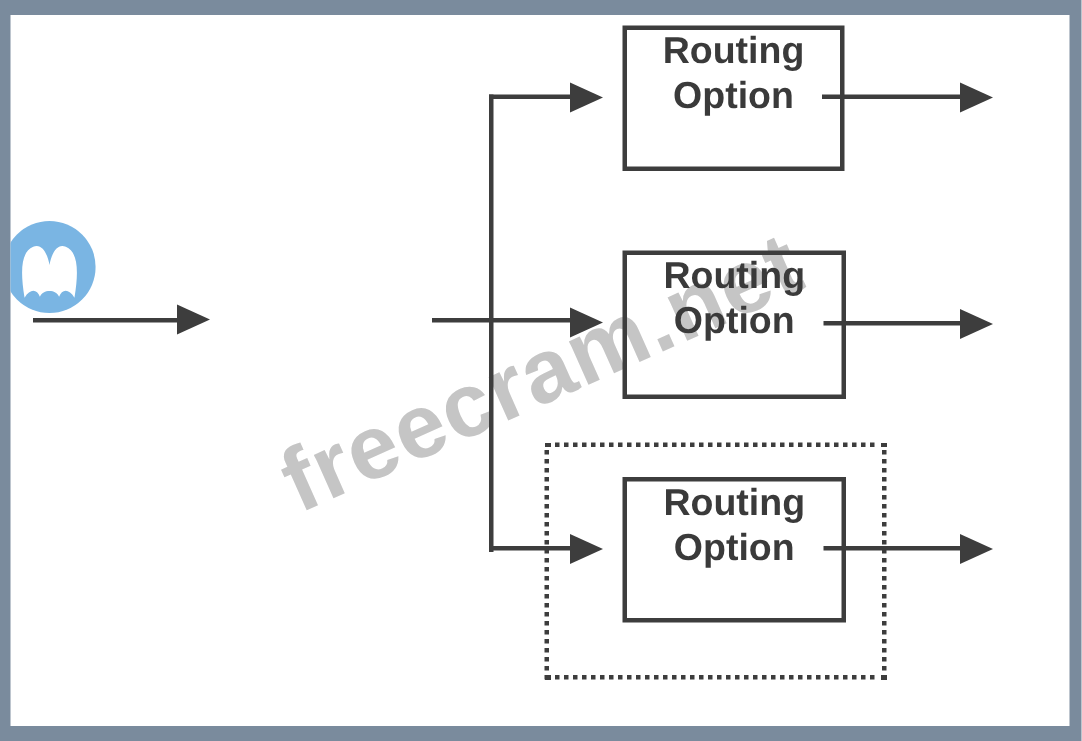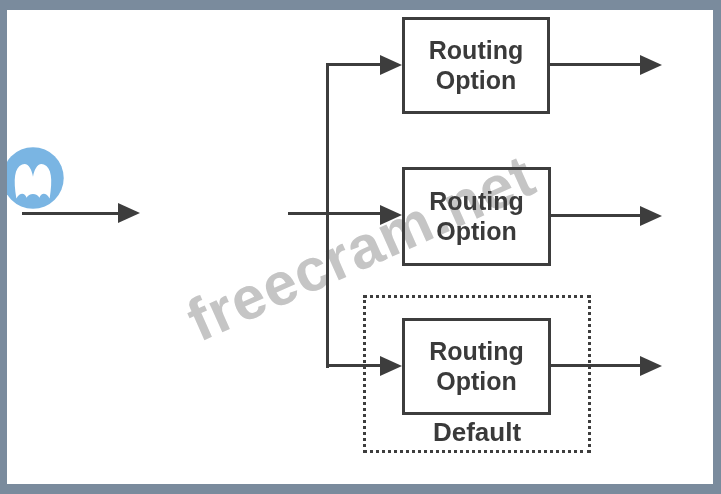--- a/index.html
+++ b/index.html
@@ -52,28 +52,29 @@
     border-bottom: 10px solid transparent;
     border-left: 22px solid var(--line);
     z-index: 4;
   }
 
   .box {
     position: absolute;
     border: 3px solid var(--line);
     background: transparent;
     display: flex;
-    align-items: center;
+    align-items: flex-start;
     justify-content: center;
     text-align: center;
     font-weight: 700;
     font-size: 25px;
     line-height: 1.18;
     color: var(--ink);
     z-index: 3;
+    margin-left: 13px;
   }
   .box span { display: block; max-width: 120px; }
 
   .choice-box { left: 133px; top: 153px; width: 148px; height: 101px; }
   .routing-1 { left: 395px; top: 7px;   width: 148px; height: 97px; }
   .routing-2 { left: 395px; top: 157px; width: 149px; height: 99px; }
   .routing-3 { left: 395px; top: 308px; width: 149px; height: 97px; }
 
   .default-group {
     position: absolute;
@@ -154,21 +155,20 @@
       <span>Routing Option</span>
     </div>
     <div class="box routing-2">
       <span>Routing Option</span>
     </div>
     <div class="box routing-3">
       <span>Routing Option</span>
     </div>
 
     <div class="default-group"></div>
-    <div class="default-label">Default</div>
 
     <div class="hline line-out-1"></div>
     <div class="arrowhead head-out-1"></div>
     <div class="hline line-out-2"></div>
     <div class="arrowhead head-out-2"></div>
     <div class="hline line-out-3"></div>
     <div class="arrowhead head-out-3"></div>
 
     <svg class="logo-icon" viewBox="0 0 100 100">
       <circle cx="50" cy="50" r="48" fill="var(--logo-disc)"></circle>

